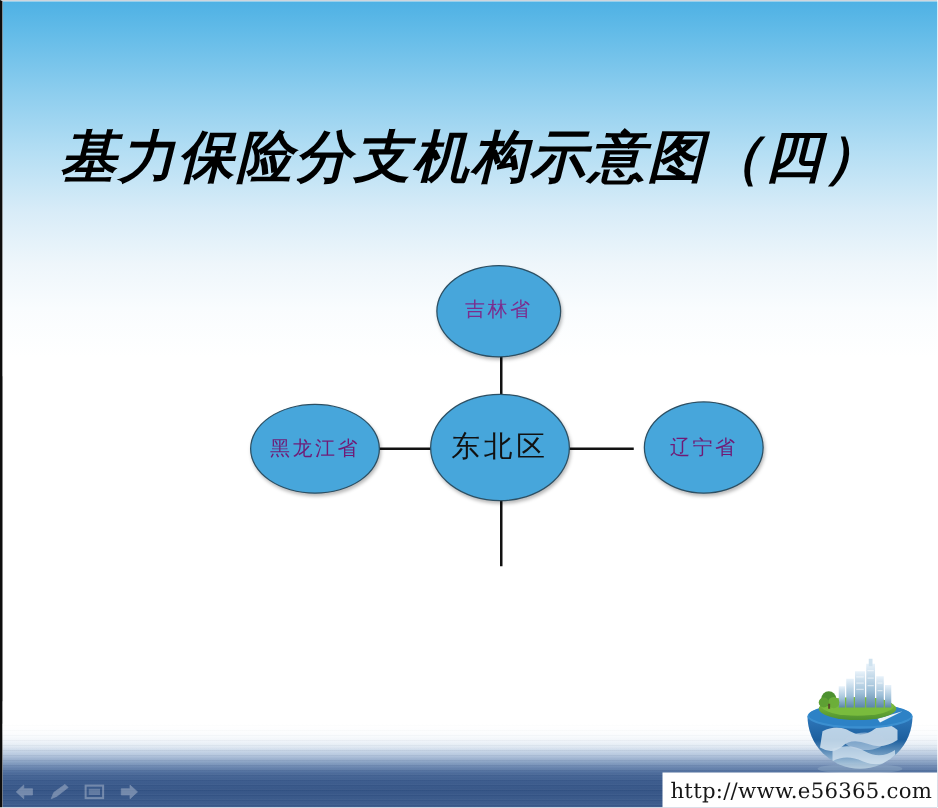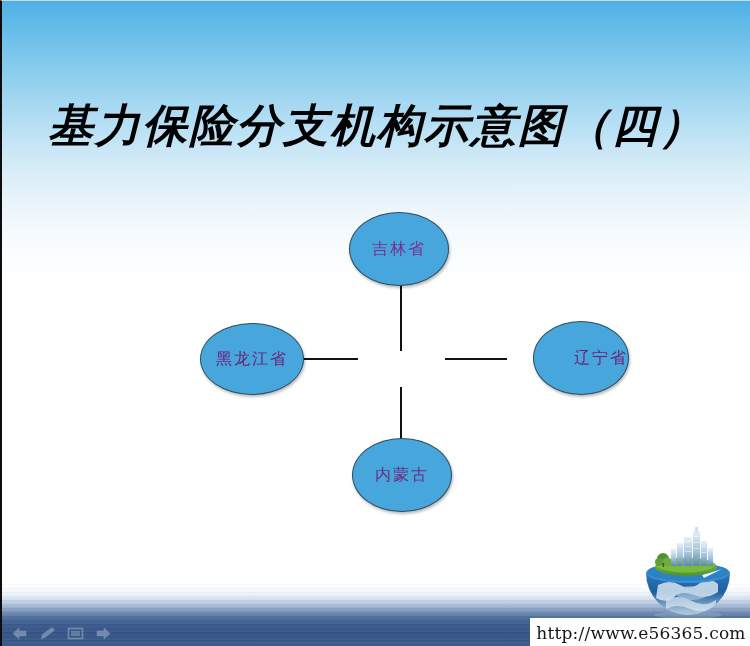--- a/index.html
+++ b/index.html
@@ -217,36 +217,36 @@
   <div class="diagram">
 
     <div class="connector conn-v" style="left:398px; top:282px; height:68px;"></div>
 
     <div class="connector conn-v" style="left:398px; top:386px; height:66px;"></div>
 
     <div class="connector conn-h" style="left:300px; top:357px; width:56px;"></div>
 
     <div class="connector conn-h" style="left:443px; top:357px; width:62px;"></div>
 
+    <div class="node node-center" style="left:342px; top:314px; width:112px; height:86px;">
+      <span class="c-black">东北区</span>
+    </div>
 
     <div class="node node-prov" style="left:347px; top:211px; width:100px; height:74px;font-family:Liberation Serif, serif;">
       <span class="c-purple">吉林省</span>
     </div>
 
     <div class="node node-prov" style="left:198px; top:322px; width:104px; height:72px;">
       <span class="c-red">黑龙江省</span>
     </div>
 
-    <div class="node node-prov" style="left:531px; top:320px; width:96px; height:74px;justify-content:flex-end;">
+    <div class="node node-prov" style="left:513px; top:320px; width:96px; height:74px;">
       <span class="c-red">辽宁省</span>
     </div>
 
-    <div class="node node-prov" style="left:350px; top:437px; width:100px; height:74px;">
-      <span class="c-violet">内蒙古</span>
-    </div>
 
   </div>
 
   <div class="logo">
     <svg width="112" height="96" viewBox="0 0 112 96" xmlns="http://www.w3.org/2000/svg">
       <defs>
         <linearGradient id="gSea" x1="0" y1="0" x2="0" y2="1">
           <stop offset="0%" stop-color="#2f78bb"></stop>
           <stop offset="45%" stop-color="#1c5f9e"></stop>
           <stop offset="100%" stop-color="#bfd4e4"></stop>

